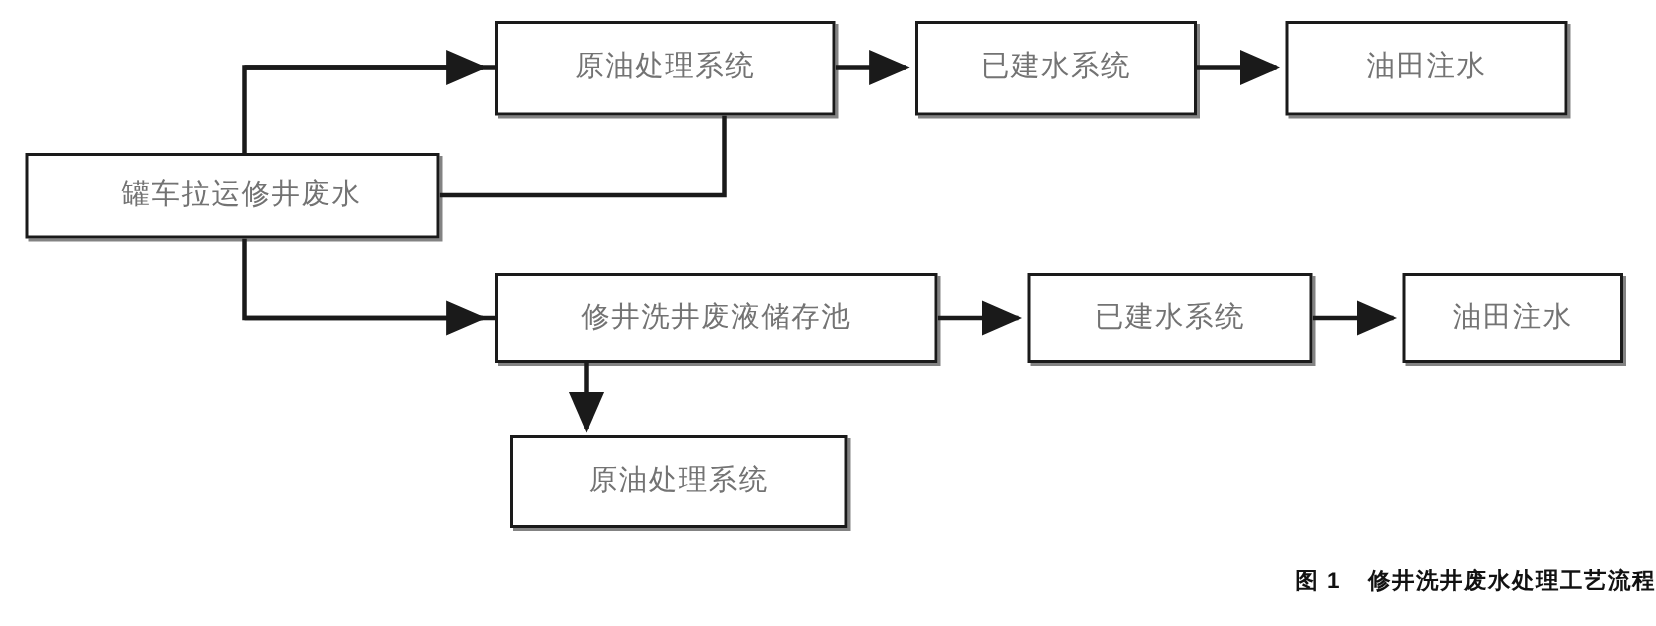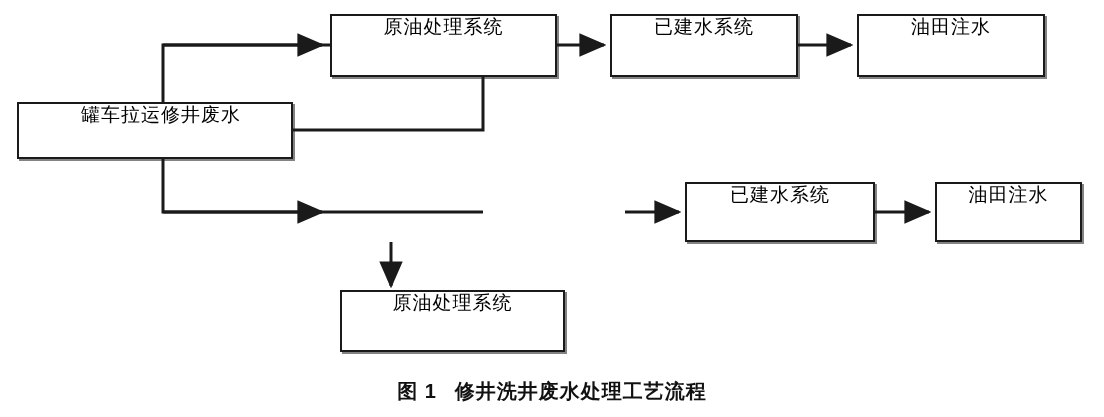--- a/index.html
+++ b/index.html
@@ -14,23 +14,23 @@
     background: #ffffff;
     font-family: "Liberation Serif", "DejaVu Serif", serif;
     overflow: hidden;
   }
   .node {
     position: absolute;
     box-sizing: border-box;
     border: 2px solid #1a1a1a;
     background: #ffffff;
     display: flex;
-    align-items: flex-start;
+    align-items: center;
     justify-content: center;
-    color: #000000;
+    color: #737373;
     font-size: 19px;
     letter-spacing: 1px;
     line-height: 1.2;
     box-shadow: 2px 2px 0 0 rgba(30,30,30,0.55);
   }
   .node span {
     display: block;
     white-space: nowrap;
   }
   #flow-svg {
@@ -39,22 +39,22 @@
     top: 0;
     width: 1104px;
     height: 417px;
     pointer-events: none;
   }
   .caption {
     position: absolute;
     left: 0;
     top: 378px;
     width: 1104px;
-    text-align: center;
-    font-size: 20px;
+    text-align: right;
+    font-size: 15px;
     color: #111111;
     font-weight: bold;
     letter-spacing: 1px;
     font-family: "Liberation Sans", "DejaVu Sans", sans-serif;
   }
   .caption .cap-num { margin-right: 18px; }
 </style>
 </head>
 <body>
 
@@ -93,20 +93,23 @@
   </div>
 
   <div class="node" style="left:610px; top:14px; width:188px; height:63px;">
     <span>已建水系统</span>
   </div>
 
   <div class="node" style="left:857px; top:14px; width:188px; height:63px;">
     <span>油田注水</span>
   </div>
 
+  <div class="node" style="left:330px; top:182px; width:295px; height:60px;">
+    <span>修井洗井废液储存池</span>
+  </div>
 
   <div class="node" style="left:685px; top:182px; width:190px; height:60px;">
     <span>已建水系统</span>
   </div>
 
   <div class="node" style="left:935px; top:182px; width:147px; height:60px;">
     <span>油田注水</span>
   </div>
 
   <div class="node" style="left:340px; top:290px; width:225px; height:62px;">

